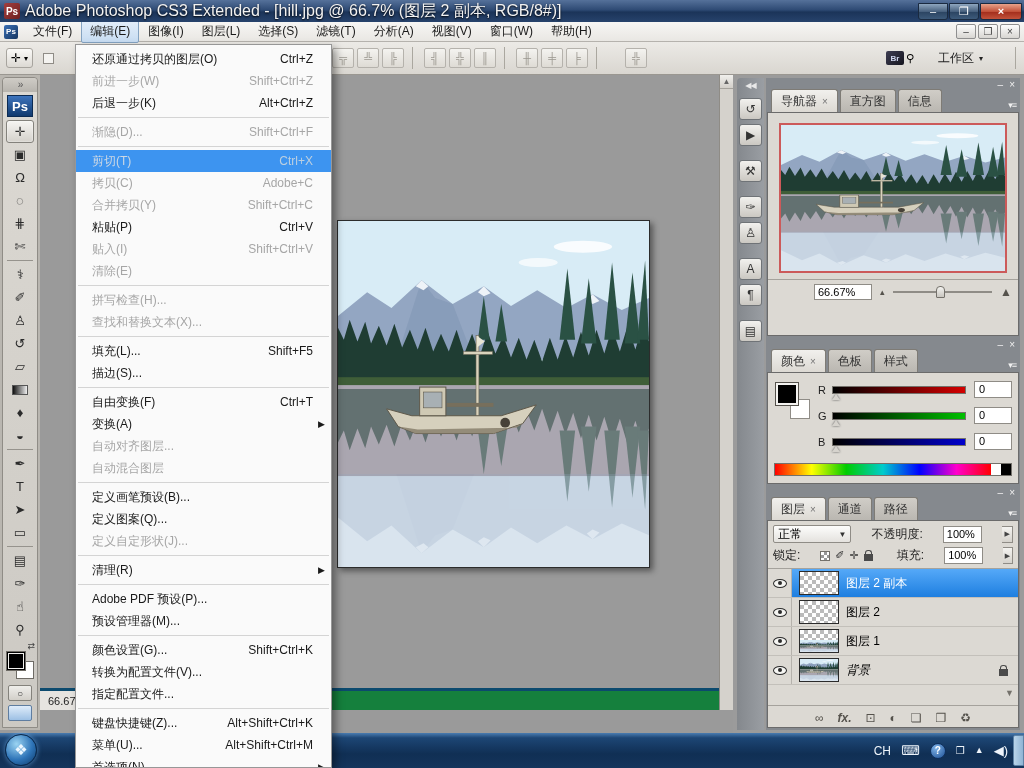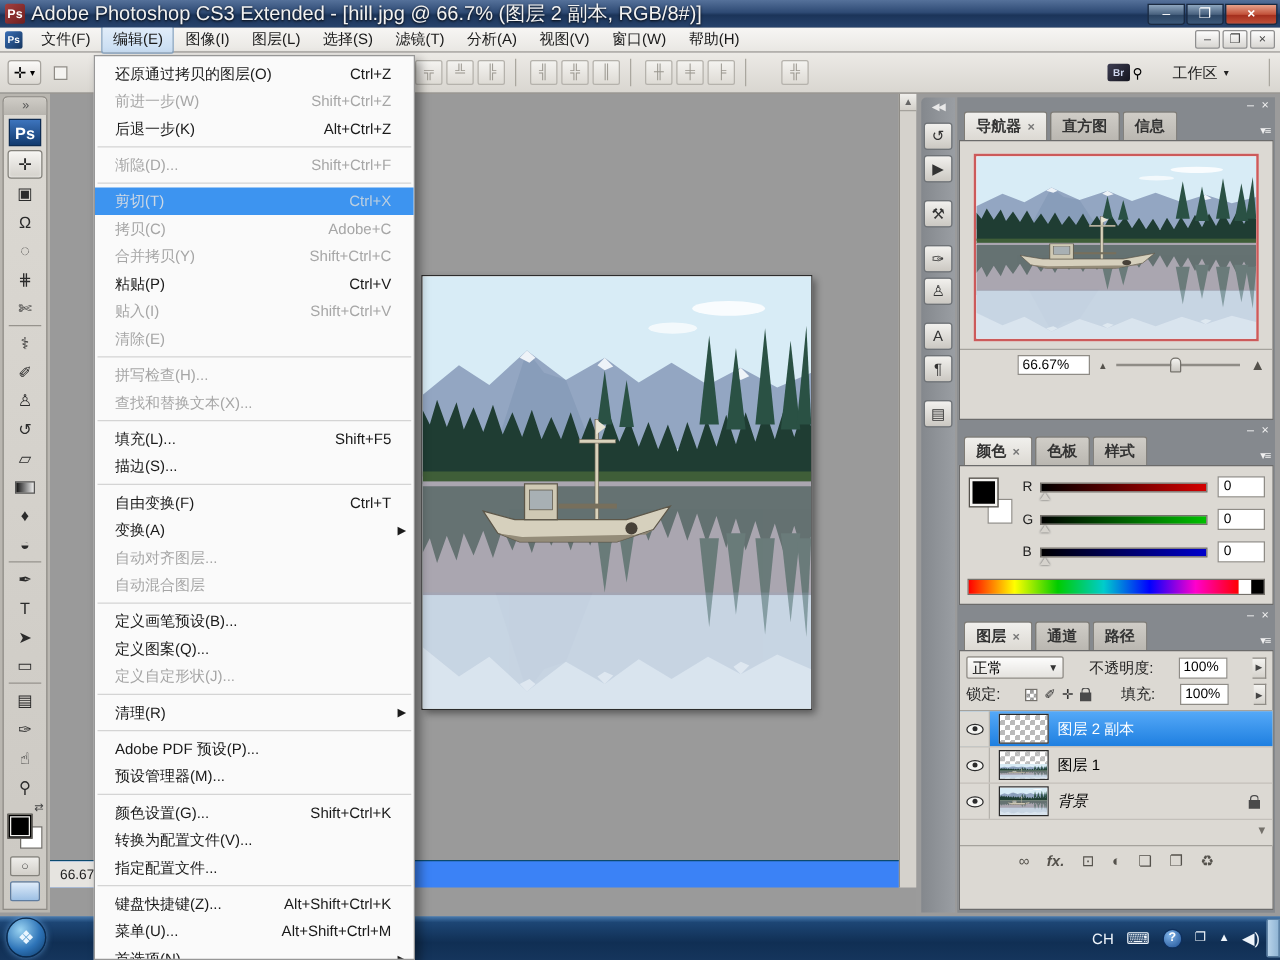--- a/index.html
+++ b/index.html
@@ -67,38 +67,38 @@
     background:linear-gradient(180deg,#efeeeb,#d2cfc9); color:#444; font-size:10px; display:flex; align-items:center; justify-content:center; }
   .smode { width:24px; height:16px; margin:4px auto 0; border:1px solid #5f7da0; border-radius:2px;
     background:linear-gradient(180deg,#dfecfa,#9dc0e4); }
 
   
   .docarea { left:40px; top:75px; width:693px; height:658px; background:#9a9a9a; z-index:1; }
   .canvas { position:absolute; left:297px; top:145px; width:313px; height:348px; border:1px solid #2c2c2c; box-shadow:3px 3px 6px rgba(0,0,0,.45); background:#fff; }
   .vscroll { position:absolute; right:0; top:0; width:14px; height:635px; background:#d5d2cc; border-left:1px solid #8f8c86; }
   .vs-up { height:14px; border-bottom:1px solid #a5a29c; background:linear-gradient(180deg,#f0efec,#d2cfc9);
     color:#666; font-size:8px; text-align:center; line-height:14px; }
-  .statusbar { position:absolute; left:0; bottom:23px; width:679px; height:22px; background:#3b82f6; border-top:1px solid #0c4a6e;
+  .statusbar { position:absolute; left:0; bottom:23px; width:679px; height:22px; background:#15803d; border-top:3px solid #0c4a6e;
     display:flex; align-items:flex-start; font-size:11px; color:#222; }
   .statuszoom { padding:0 8px; border-right:1px solid #a5a29c; height:100%; display:flex; align-items:center; background:#e6e4e0; }
 
   
   .dockstrip { left:737px; top:78px; width:27px; height:652px; background:linear-gradient(90deg,#84888d,#9a9ea3); border-radius:4px 0 0 0; z-index:4; }
   .ds-top { height:16px; color:#e8e8e8; font-size:8px; text-align:center; line-height:16px; letter-spacing:-1px; }
   .ds-btn { width:23px; height:22px; margin:4px auto 0; border:1px solid #6f7377; border-radius:3px;
     background:linear-gradient(180deg,#f2f1ee,#cbc8c2); color:#333; font-size:12px; display:flex; align-items:center; justify-content:center; }
   .ds-gap { height:10px; }
 
   
   .rightcol { left:766px; top:78px; width:254px; height:652px; background:#85898e; z-index:4; display:flex; flex-direction:column; }
   .panel { position:relative; background:#85898e; }
   .phead { height:13px; display:flex; justify-content:flex-end; align-items:center; gap:6px; padding-right:5px; color:#f0f0f0; font-size:10px; line-height:10px; }
   .ptabs { height:21px; display:flex; align-items:flex-end; padding-left:5px; position:relative; }
   .ptab { padding:3px 9px 2px; font-size:12px; color:#333; background:linear-gradient(180deg,#d0cdc7,#bab7b1);
-    border:1px solid #7e7b75; border-bottom:none; border-radius:3px 3px 0 0; margin-right:2px; white-space:nowrap;font-weight:bold; }
+    border:1px solid #7e7b75; border-bottom:none; border-radius:3px 3px 0 0; margin-right:2px; white-space:nowrap; }
   .ptab.active { background:linear-gradient(180deg,#f1f0ed,#dcd9d3); position:relative; z-index:2; }
   .ptab .tclose { margin-left:5px; color:#777; font-size:10px; }
   .pmenu { position:absolute; right:4px; bottom:2px; color:#f0f0f0; font-size:9px; letter-spacing:-1px; }
   .pbody { background:#dcd9d3; border:1px solid #6b6b6b; margin:0 1px 1px; position:relative; }
 
   .navthumb { margin:10px auto 6px; width:228px; height:150px; border:2px solid #cc5a5a; background:#fff; }
   .navctl { display:flex; align-items:center; border-top:1px solid #a5a29c; padding:4px 6px; gap:8px; }
   .navfield { width:58px; height:16px; background:#fff; border:1px solid #8f8c86; font-size:11px; padding:1px 3px;margin-left:40px; }
   .navzoomout,.navzoomin { color:#55524c; }
   .navslider { flex:1; position:relative; height:12px; }
@@ -533,20 +533,27 @@
           <div class="eyecell" style="background:#dcd9d3">
               <span class="eye"></span>
             </div>
           <div class="lthumb checker"></div>
           <span class="lname">图层 2 副本</span>
         </div>
         <div class="lrow">
           <div class="eyecell">
               <span class="eye"></span>
             </div>
+          <div class="lthumb checker"></div>
+          <span class="lname">图层 2</span>
+        </div>
+        <div class="lrow">
+          <div class="eyecell">
+              <span class="eye"></span>
+            </div>
           <div class="lthumb checker">
             <svg width="38" height="12" style="position:absolute;left:0;bottom:0">
                 <use href="#scene" width="38" height="12"></use>
               </svg>
           </div>
           <span class="lname">图层 1</span>
         </div>
         <div class="lrow">
           <div class="eyecell">
               <span class="eye"></span>

